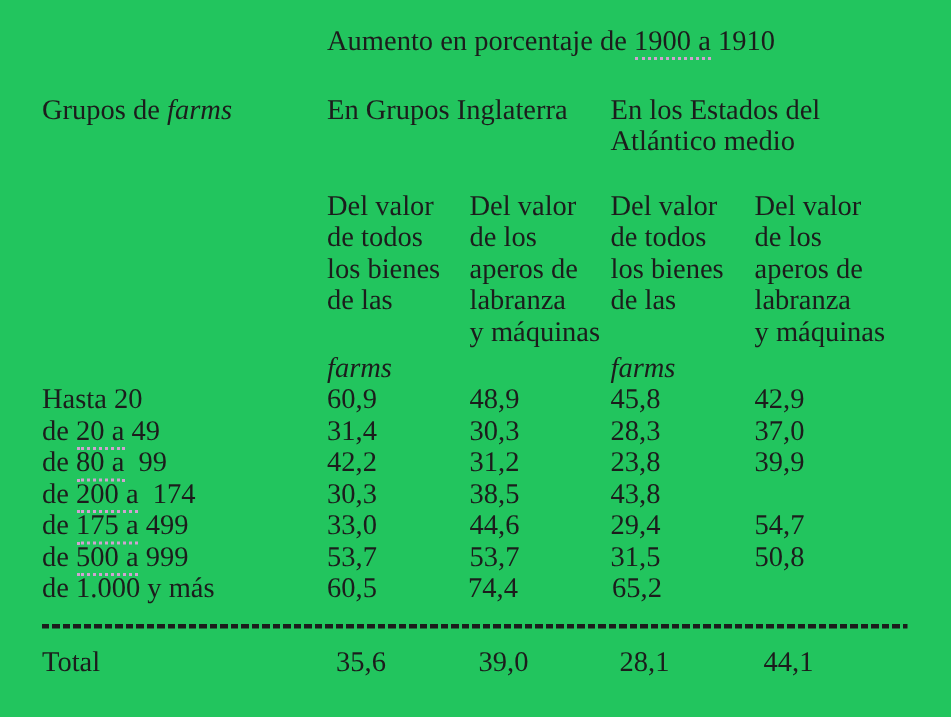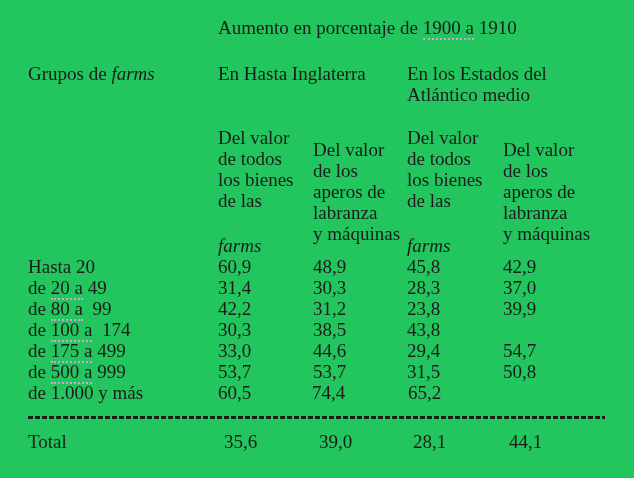--- a/index.html
+++ b/index.html
@@ -23,21 +23,21 @@
   .c-label { width: 190px; white-space: pre; flex: 0 0 190px; }
   .c1 { width: 95px;  flex: 0 0 95px;  white-space: nowrap; }
   .c2 { width: 94px;  flex: 0 0 94px;  white-space: nowrap; }
   .c3 { width: 96px;  flex: 0 0 96px;  white-space: nowrap; }
   .c4 { width: 131px; flex: 0 0 131px; white-space: nowrap; }
 
   .groups { left: 28px; top: 63px; width: 596px; }
   .g-span1 { width: 189px; flex: 0 0 189px; white-space: nowrap; }
   .g-span2 { width: 175px; flex: 0 0 175px; }
 
-  .subheads { left: 28px; top: 127px; width: 596px; align-items: center; }
+  .subheads { left: 28px; top: 127px; width: 596px; }
   .subcell div { white-space: nowrap; height: 21px; }
 
   .databody { left: 28px; top: 256px; width: 596px; }
   .databody .row { height: 21px; }
 
   .dashline {
     left: 28px; top: 416px; width: 577px; height: 3px;
     background: repeating-linear-gradient(90deg, #1c1c1c 0 5px, transparent 5px 7px);
   }
 
@@ -46,21 +46,21 @@
 </style>
 </head>
 <body>
 
 <div class="page">
 
   <div class="abs title"><span>Aumento en porcentaje de </span><span class="squiggle">1900 a</span><span> 1910</span></div>
 
   <div class="abs row groups">
     <div class="c-label"><span>Grupos de </span><span class="ital">farms</span></div>
-    <div class="g-span1">En Hasta Inglaterra</div>
+    <div class="g-span1">En Grupos Inglaterra</div>
     <div class="g-span2">En los Estados del Atlántico medio</div>
   </div>
 
   <div class="abs row subheads">
     <div class="c-label"></div>
     <div class="c1 subcell">
       <div>Del valor</div>
       <div>de todos</div>
       <div>los bienes</div>
       <div>de las</div>
@@ -109,21 +109,21 @@
 
     <div class="row">
       <div class="c-label"><span>de </span><span class="squiggle">80 a</span><span>  99</span></div>
       <div class="c1">42,2</div>
       <div class="c2">31,2</div>
       <div class="c3">23,8</div>
       <div class="c4">39,9</div>
     </div>
 
     <div class="row">
-      <div class="c-label"><span>de </span><span class="squiggle">100 a</span><span>  174</span></div>
+      <div class="c-label"><span>de </span><span class="squiggle">200 a</span><span>  174</span></div>
       <div class="c1">30,3</div>
       <div class="c2">38,5</div>
       <div class="c4">43,8</div>
     </div>
 
     <div class="row">
       <div class="c-label"><span>de </span><span class="squiggle">175 a</span><span> 499</span></div>
       <div class="c1">33,0</div>
       <div class="c2">44,6</div>
       <div class="c3">29,4</div>

